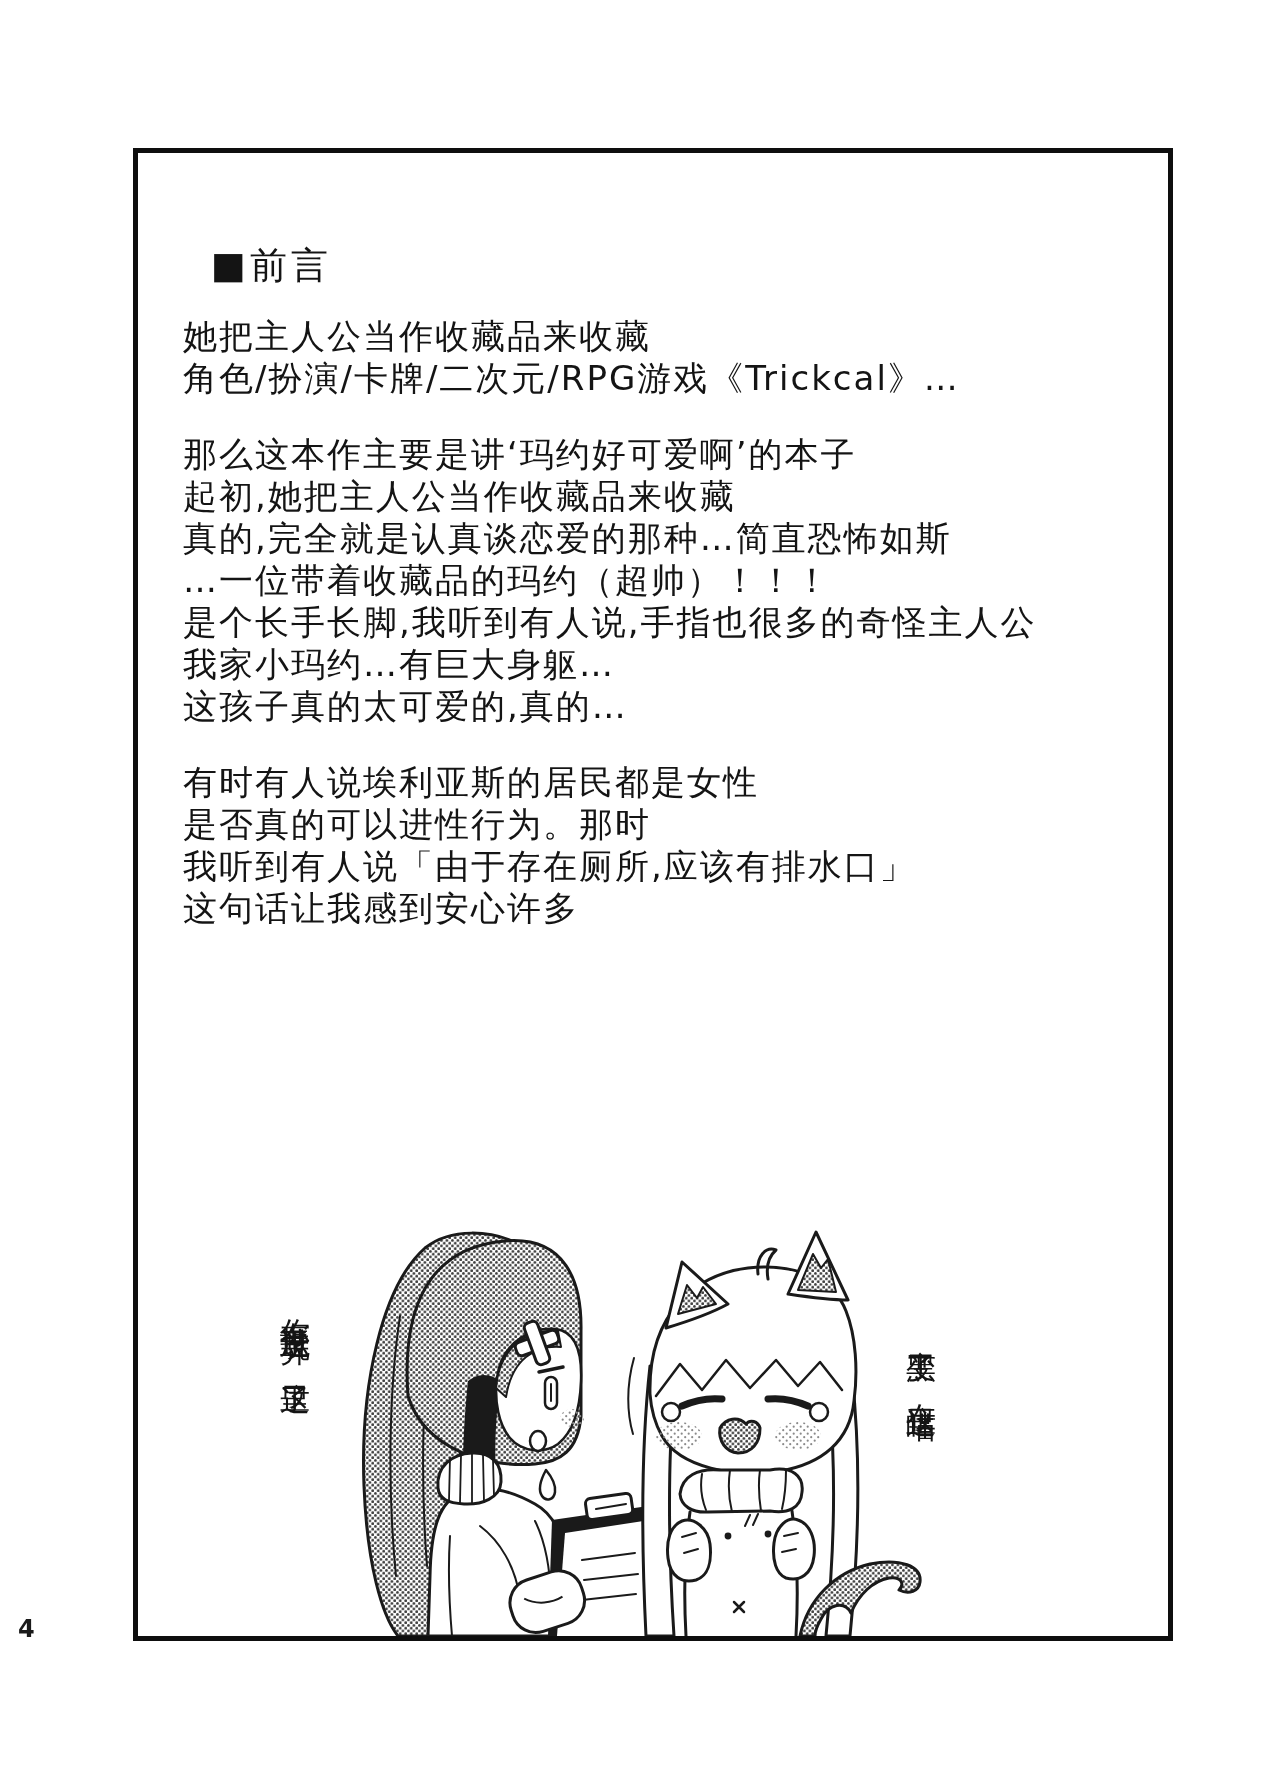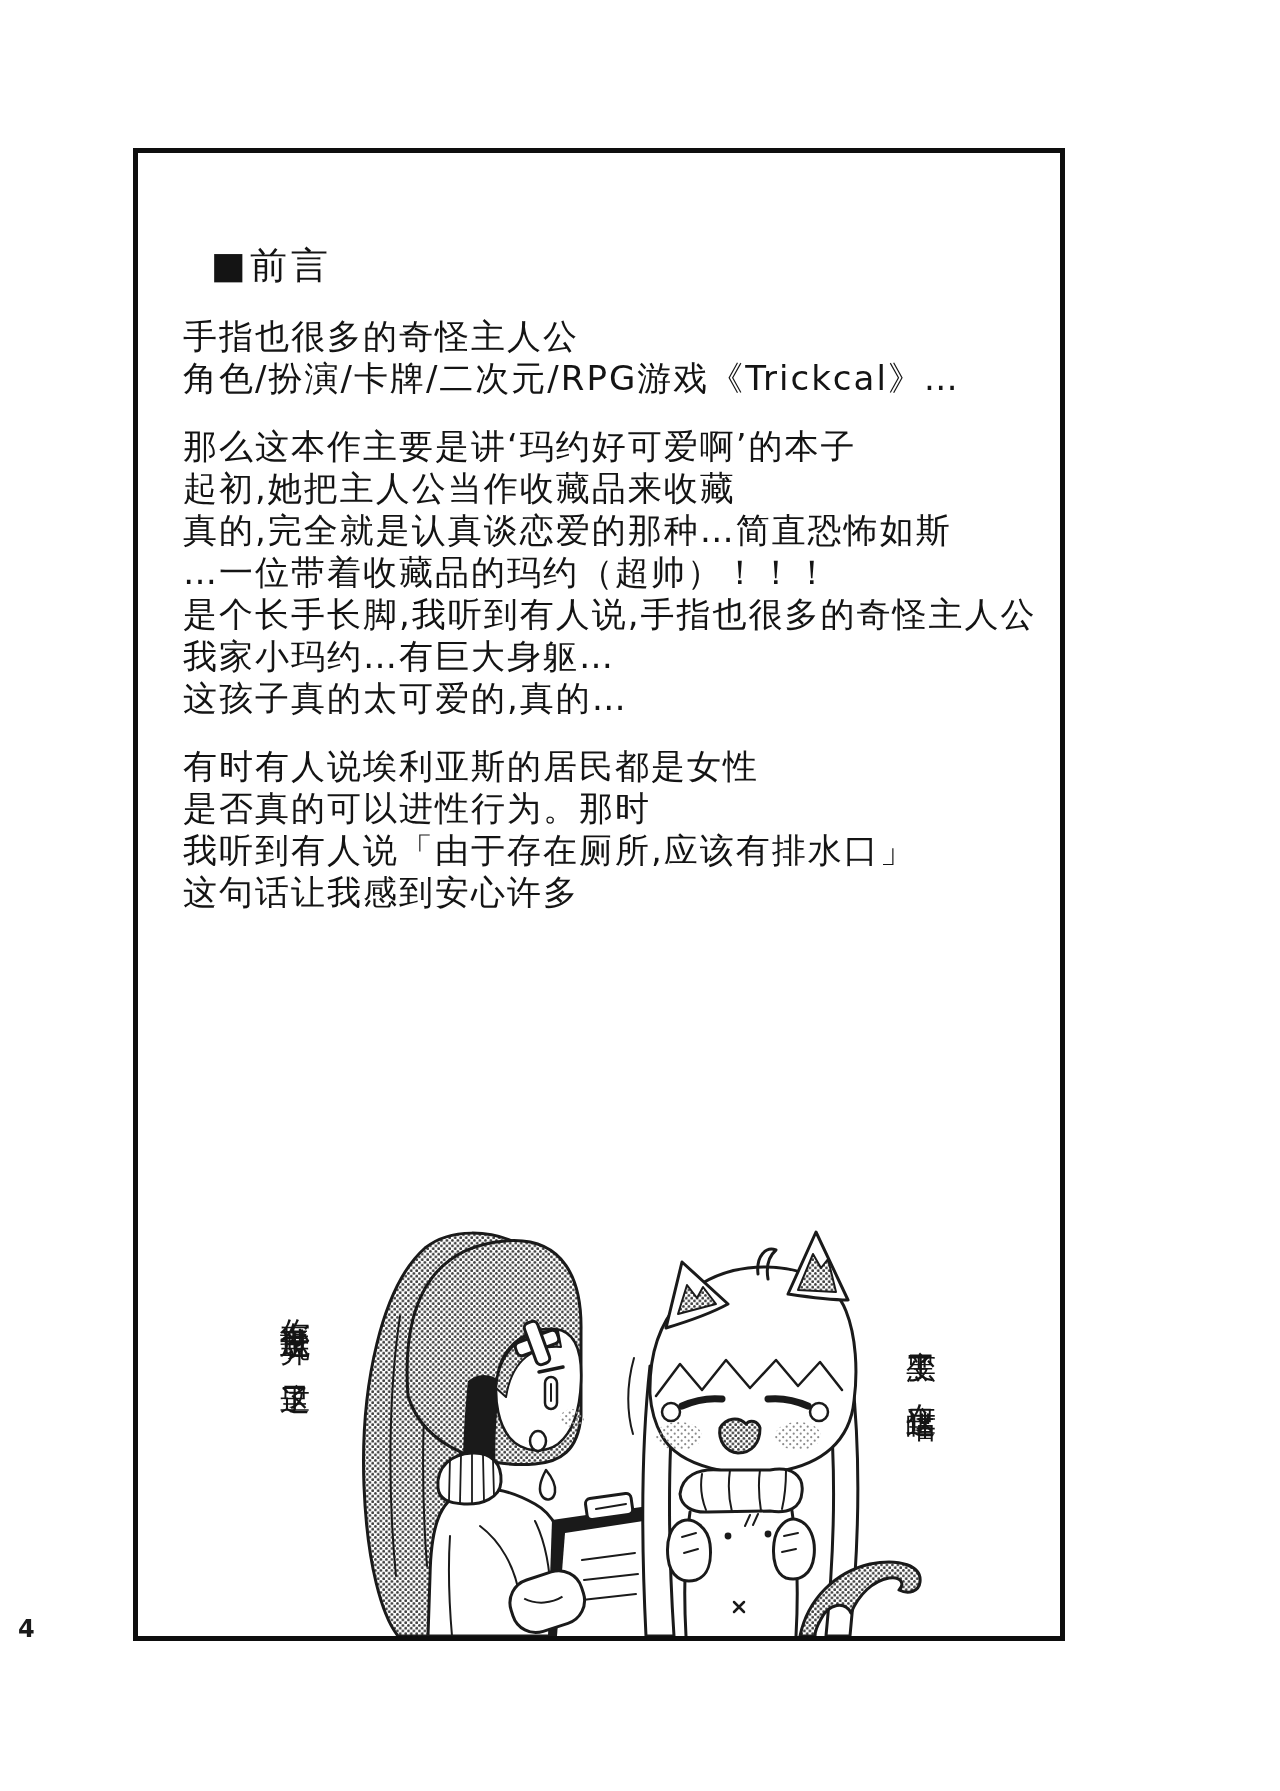--- a/index.html
+++ b/index.html
@@ -6,32 +6,32 @@
   body{
     width:1280px;height:1791px;position:relative;background:#ffffff;
     font-family:"DejaVu Sans",sans-serif;color:#141414;
     -webkit-font-smoothing:antialiased;
   }
   .page{position:absolute;inset:0;background:#fff;overflow:hidden;}
   .page-number{
     position:absolute;left:18px;top:1615px;font-size:24px;font-weight:bold;color:#1a1a1a;
   }
   .frame{
-    position:absolute;left:133px;top:148px;width:932px;height:1493px;
+    position:absolute;left:133px;top:148px;width:1040px;height:1493px;
     border:5px solid #0e0e0e;box-sizing:border-box;background:#fff;
   }
   .title{
     position:absolute;left:73px;top:88px;margin:0;
     font-size:37px;font-weight:normal;letter-spacing:4px;color:#141414;
   }
   .bodytext{
     position:absolute;left:45px;top:162px;width:930px;
     font-size:34px;line-height:42px;letter-spacing:2px;white-space:nowrap;
   }
-  .para + .para{margin-top:26px;}
+  .para + .para{margin-top:34px;}
   .author{margin-top:72px;}
   .vcap{
     position:absolute;
     writing-mode:vertical-rl;text-orientation:upright;
     font-size:30px;letter-spacing:3px;line-height:36px;color:#141414;
   }
   .vcap-left{left:139px;top:1142px;height:400px;}
   .vcap-right{left:765px;top:1174px;height:300px;}
   .vcol{display:inline-block;}
   .vcol.offset{padding-top:5px;}
@@ -43,21 +43,21 @@
 <div class="page">
 
   <div class="page-number">4</div>
 
   <div class="frame">
 
     <h1 class="title">■前言</h1>
 
     <div class="bodytext">
       <div class="para">
-        <div class="line">手指也很多的奇怪主人公</div>
+        <div class="line">她把主人公当作收藏品来收藏</div>
         <div class="line">角色/扮演/卡牌/二次元/RPG游戏《Trickcal》…</div>
       </div>
       <div class="para">
         <div class="line">那么这本作主要是讲‘玛约好可爱啊’的本子</div>
         <div class="line">起初,她把主人公当作收藏品来收藏</div>
         <div class="line">真的,完全就是认真谈恋爱的那种…简直恐怖如斯</div>
         <div class="line">…一位带着收藏品的玛约（超帅）！！！</div>
         <div class="line">是个长手长脚,我听到有人说,手指也很多的奇怪主人公</div>
         <div class="line">我家小玛约…有巨大身躯…</div>
         <div class="line">这孩子真的太可爱的,真的…</div>

